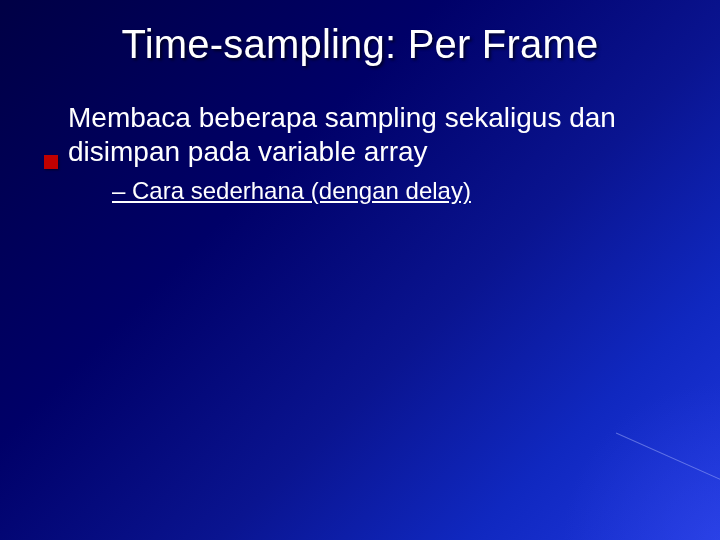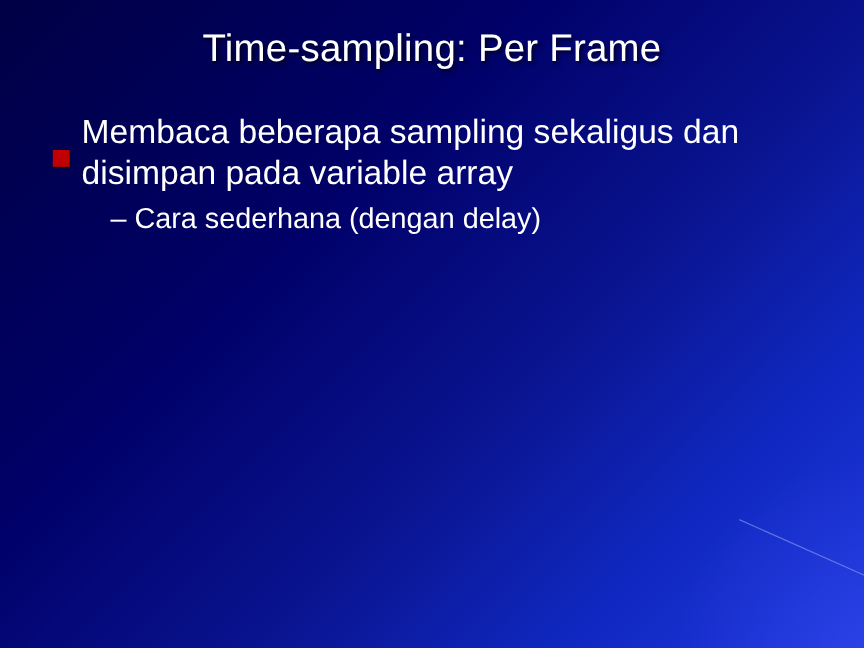--- a/index.html
+++ b/index.html
@@ -28,50 +28,51 @@
     transform: rotate(24deg);
     pointer-events: none;
   }
   .slide {
     width: 100%;
     height: 100%;
     padding: 22px 44px 0 44px;
     color: #ffffff;
   }
   .title {
-    font-size: 32px;
+    font-size: 40px;
     font-weight: 400;
     text-align: center;
     color: #ffffff;
     text-shadow: 2px 2px 3px rgba(0,0,0,0.6);
     letter-spacing: 0.2px;
     margin-bottom: 34px;
   }
   .bullet-row {
     display: flex;
-    align-items: center;
+    align-items: flex-end;
     margin-bottom: 6px;
   }
   .bullet-marker {
     flex: 0 0 auto;
     width: 14px;
     height: 14px;
     margin-top: 9px;
     margin-right: 10px;
     background: #c00000;
     box-shadow: 1px 1px 2px rgba(0,0,0,0.55);
   }
   .bullet-text {
     font-size: 28px;
     line-height: 1.22;
     color: #ffffff;
   }
   .sublist {
-    margin-left: 48px;
+    margin-left: 68px;
     margin-top: 2px;
+    text-decoration: underline;
   }
   .sub-item {
     font-size: 24px;
     line-height: 1.35;
     color: #ffffff;
   }
 </style>
 </head>
 <body>
 

